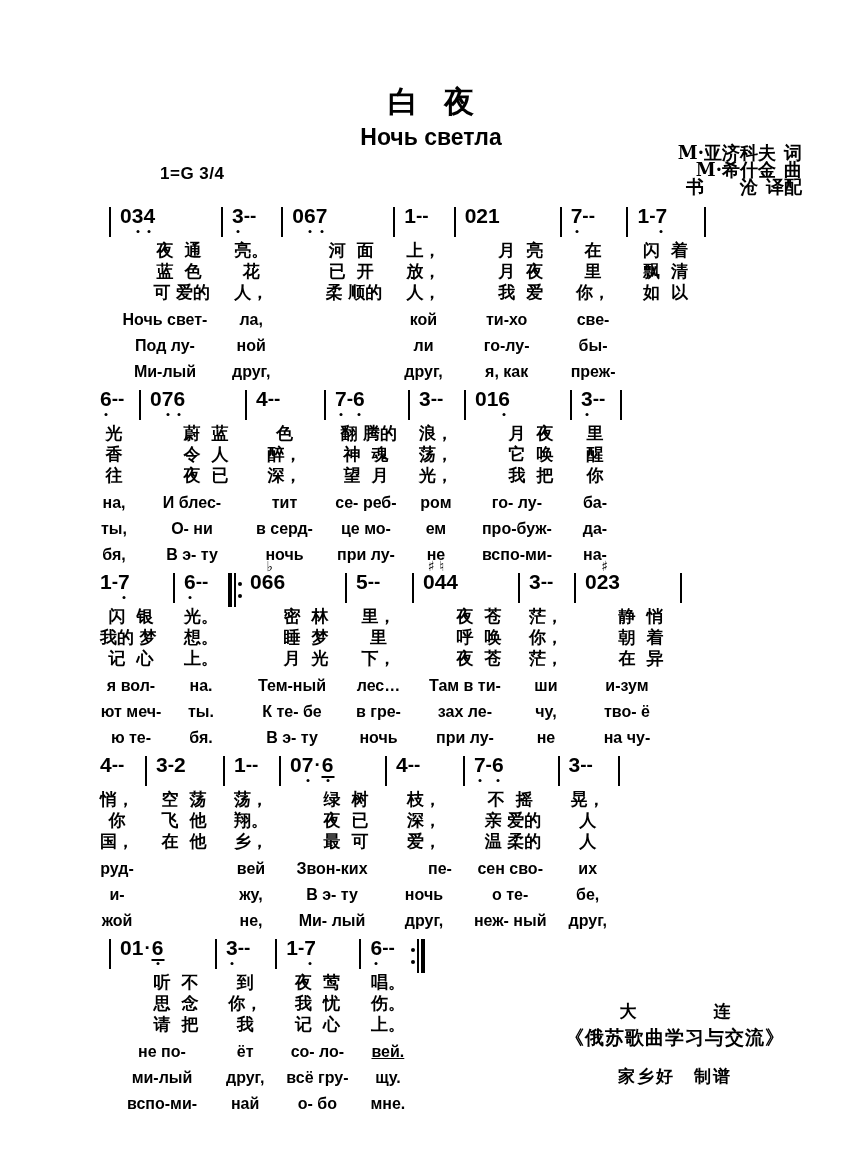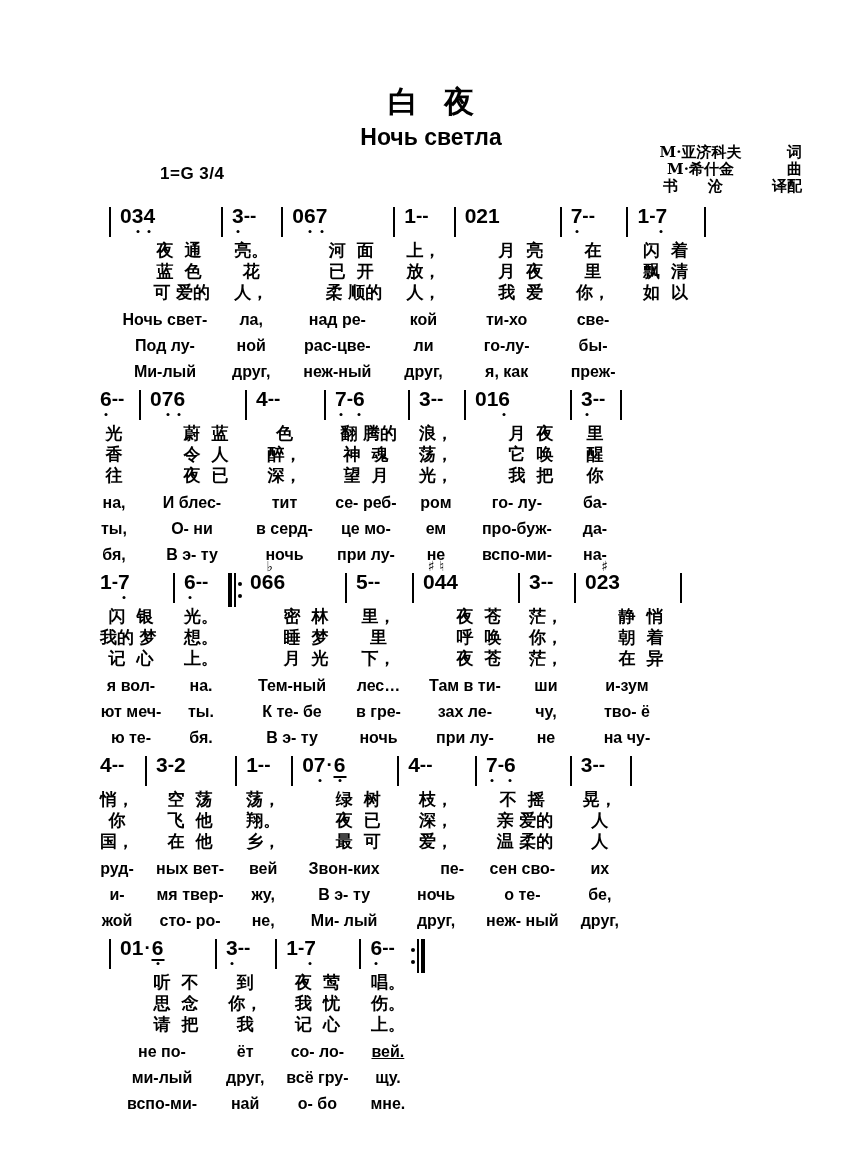--- a/index.html
+++ b/index.html
@@ -26,24 +26,24 @@
   .title-ru{
     text-align:center;
     font-size:23px;
     font-weight:700;
     margin:0;
     position:absolute;top:124px;left:0;right:0;
   }
   .credits{
     position:absolute;top:144px;right:60px;
     font-family:"DejaVu Serif","Liberation Serif",serif;
-    font-size:15px;
+    font-size:18px;
     line-height:17px;
     font-weight:700;
-    text-align:center;
+    text-align:right;
     width:180px;
   }
   .credits div{display:flex;white-space:pre;}
   .credits .c-name{flex:1;}
   .credits .c-role{padding-left:8px;}
   .keysig{
     position:absolute;top:164px;left:160px;
     font-size:17px;font-weight:700;letter-spacing:.5px;
   }
 
@@ -324,31 +324,20 @@
                 <div class="cn-col lyr-cn" style="min-width: 28px;"></div>
                 <div class="cn-col lyr-cn" style="min-width: 28px;">已</div>
                 <div class="cn-col lyr-cn" style="min-width: 28px;">开</div>
               </div>
               <div class="cn-grid">
                 <div class="cn-col lyr-cn" style="min-width: 28px;"></div>
                 <div class="cn-col lyr-cn" style="min-width: 28px;">柔</div>
                 <div class="cn-col lyr-cn" style="min-width: 28px;">顺的</div>
               </div>
             </div>
-            <div class="rublock">
-              <div class="ru-row">
-                <div class="ru-cell lyr-ru first" style="width: 100%;">над ре-</div>
-              </div>
-              <div class="ru-row">
-                <div class="ru-cell lyr-ru" style="width: 100%;">рас-цве-</div>
-              </div>
-              <div class="ru-row">
-                <div class="ru-cell lyr-ru" style="width: 100%;">неж-ный</div>
-              </div>
-            </div>
           </div>
         </div>
         <div class="barline"></div>
         <div class="measure">
           <div class="measure-body">
             <div class="notes-row">
               <div class="col">
                 <div class="noteline">
                   <span class="num">1</span>
                 </div>
@@ -1252,31 +1241,20 @@
               </div>
               <div class="cn-grid">
                 <div class="cn-col lyr-cn" style="min-width: 28px;">飞</div>
                 <div class="cn-col lyr-cn" style="min-width: 28px;">他</div>
               </div>
               <div class="cn-grid">
                 <div class="cn-col lyr-cn" style="min-width: 28px;">在</div>
                 <div class="cn-col lyr-cn" style="min-width: 28px;">他</div>
               </div>
             </div>
-            <div class="rublock">
-              <div class="ru-row">
-                <div class="ru-cell lyr-ru first" style="width: 100%;">ных вет-</div>
-              </div>
-              <div class="ru-row">
-                <div class="ru-cell lyr-ru" style="width: 100%;">мя твер-</div>
-              </div>
-              <div class="ru-row">
-                <div class="ru-cell lyr-ru" style="width: 100%;">сто- ро-</div>
-              </div>
-            </div>
           </div>
         </div>
         <div class="barline"></div>
         <div class="measure">
           <div class="measure-body">
             <div class="notes-row">
               <div class="col">
                 <div class="noteline">
                   <span class="num">1</span>
                 </div>
@@ -1701,14 +1679,19 @@
         </div>
         <div class="repeat end">
           <div class="thick"></div>
           <div class="thin"></div>
           <div class="dot d1"></div>
           <div class="dot d2"></div>
         </div>
       </div>
     </div>
 
+  <div class="footer">
+    <div class="f1">大　连</div>
+    <div class="f2">《俄苏歌曲学习与交流》</div>
+    <div class="f3">家乡好　制谱</div>
+  </div>
 
 </div>
 
 </body></html>

